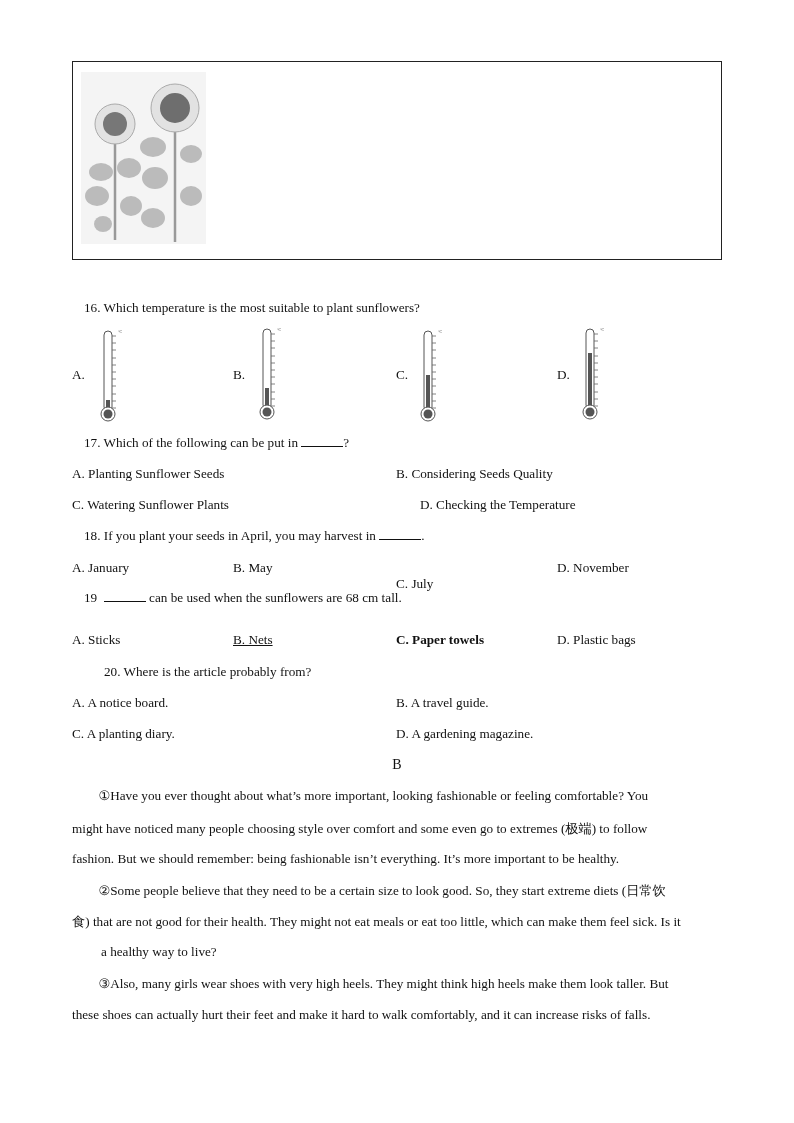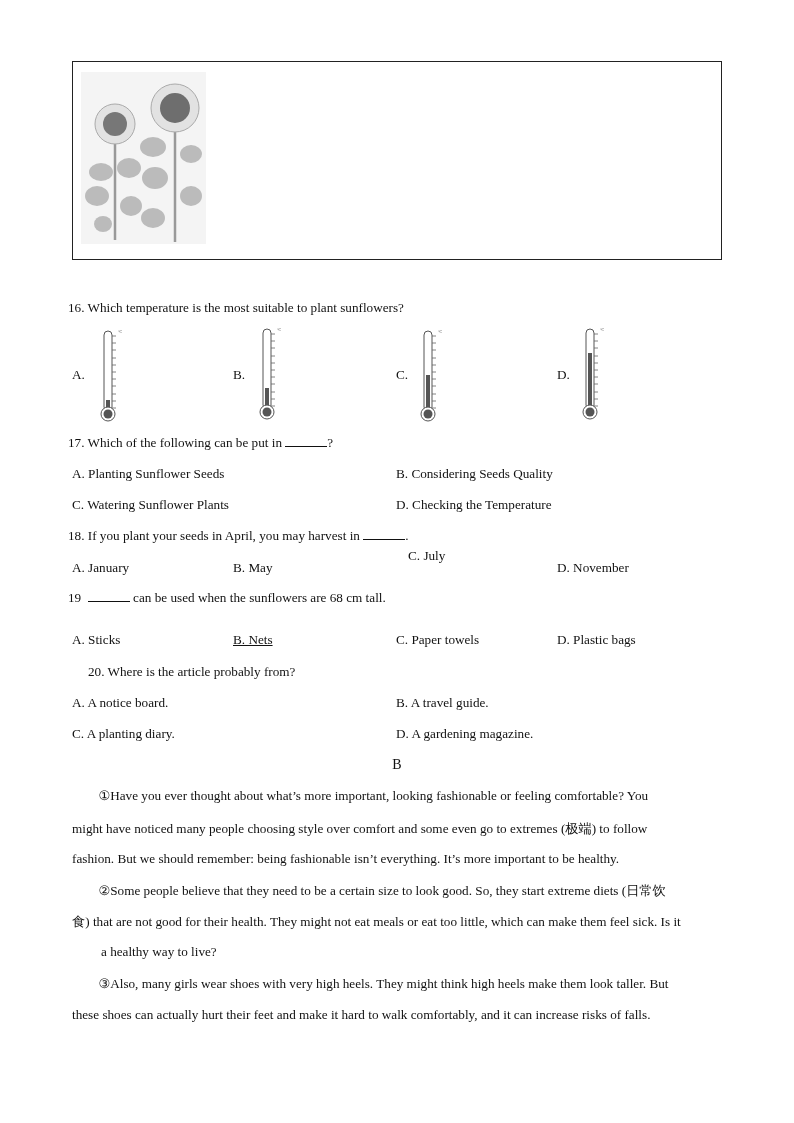--- a/index.html
+++ b/index.html
@@ -1,20 +1,20 @@
 <!DOCTYPE html>
 <html><head>
 <meta charset="utf-8">
 <style>
   html, body { margin: 0; padding: 0; background: #ffffff; }
   body { width: 794px; height: 1123px; position: relative; overflow: hidden;
          font-family: "Liberation Serif", "DejaVu Serif", serif; color: #111; font-size: 13.2px; }
   .box { position: absolute; left: 72px; top: 61px; width: 648px; height: 197px; border: 1.2px solid #222; }
   .flowers { position: absolute; left: 8px; top: 10px; width: 125px; height: 172px; }
-  .q { position: absolute; left: 68px; white-space: nowrap; }
+  .q { position: absolute; left: 84px; white-space: nowrap; }
   .opt { position: absolute; white-space: nowrap; }
   .thermo { position: absolute; width: 40px; height: 95px; }
   .section-title { position: absolute; left: 0; width: 794px; text-align: center; top: 757px; font-size: 14px; }
   .para-line { position: absolute; left: 72px; white-space: nowrap; text-align: center; }
   .blank { display: inline-block; border-bottom: 1px solid #111; width: 42px; height: 10px; vertical-align: baseline; }
 </style>
 </head>
 <body>
 
 <div class="box">
@@ -133,37 +133,37 @@
   <text x="20" y="5" font-size="4" fill="#444">°C</text>
 </svg>
 
 <div class="q" style="top:435px;">
   <span>17.</span>
   <span>Which of the following can be put in </span><span class="blank"></span><span>?</span>
 </div>
 <div class="opt" style="left:72px; top:466px;">A. Planting Sunflower Seeds</div>
 <div class="opt" style="left:396px; top:466px;">B. Considering Seeds Quality</div>
 <div class="opt" style="left:72px; top:497px;">C. Watering Sunflower Plants</div>
-<div class="opt" style="left:396px; top:497px;">D. Checking the Temperature</div>
+<div class="opt" style="left:420px; top:497px;">D. Checking the Temperature</div>
 
 <div class="q" style="top:528px;">
   <span>18.</span>
   <span>If you plant your seeds in April,  you may harvest in </span><span class="blank"></span><span>.</span>
 </div>
 <div class="opt" style="left:72px; top:560px;">A. January</div>
 <div class="opt" style="left:233px; top:560px;">B.  May</div>
-<div class="opt" style="left:396px; top:548px;margin-left:12px;">C. July</div>
+<div class="opt" style="left:396px; top:576px;">C. July</div>
 <div class="opt" style="left:557px; top:560px;">D. November</div>
 
 <div class="q" style="top:590px;">
   <span>19</span>&nbsp;&nbsp;<span class="blank"></span><span> can be used when the sunflowers are 68  cm tall.</span>
 </div>
 <div class="opt" style="left:72px; top:632px;">A. Sticks</div>
 <div class="opt" style="left:233px; top:632px;text-decoration:underline;">B.  Nets</div>
-<div class="opt" style="left:396px; top:632px;">C. Paper towels</div>
+<div class="opt" style="left:396px; top:632px;font-weight:bold;">C. Paper towels</div>
 <div class="opt" style="left:557px; top:632px;">D. Plastic bags</div>
 
 <div class="q" style="top:664px;margin-left:20px;">
   <span>20.</span>
   <span>Where is the article probably from?</span>
 </div>
 <div class="opt" style="left:72px; top:695px;">A. A notice board.</div>
 <div class="opt" style="left:396px; top:695px;">B. A travel guide.</div>
 <div class="opt" style="left:72px; top:726px;">C. A planting diary.</div>
 <div class="opt" style="left:396px; top:726px;">D. A gardening magazine.</div>

